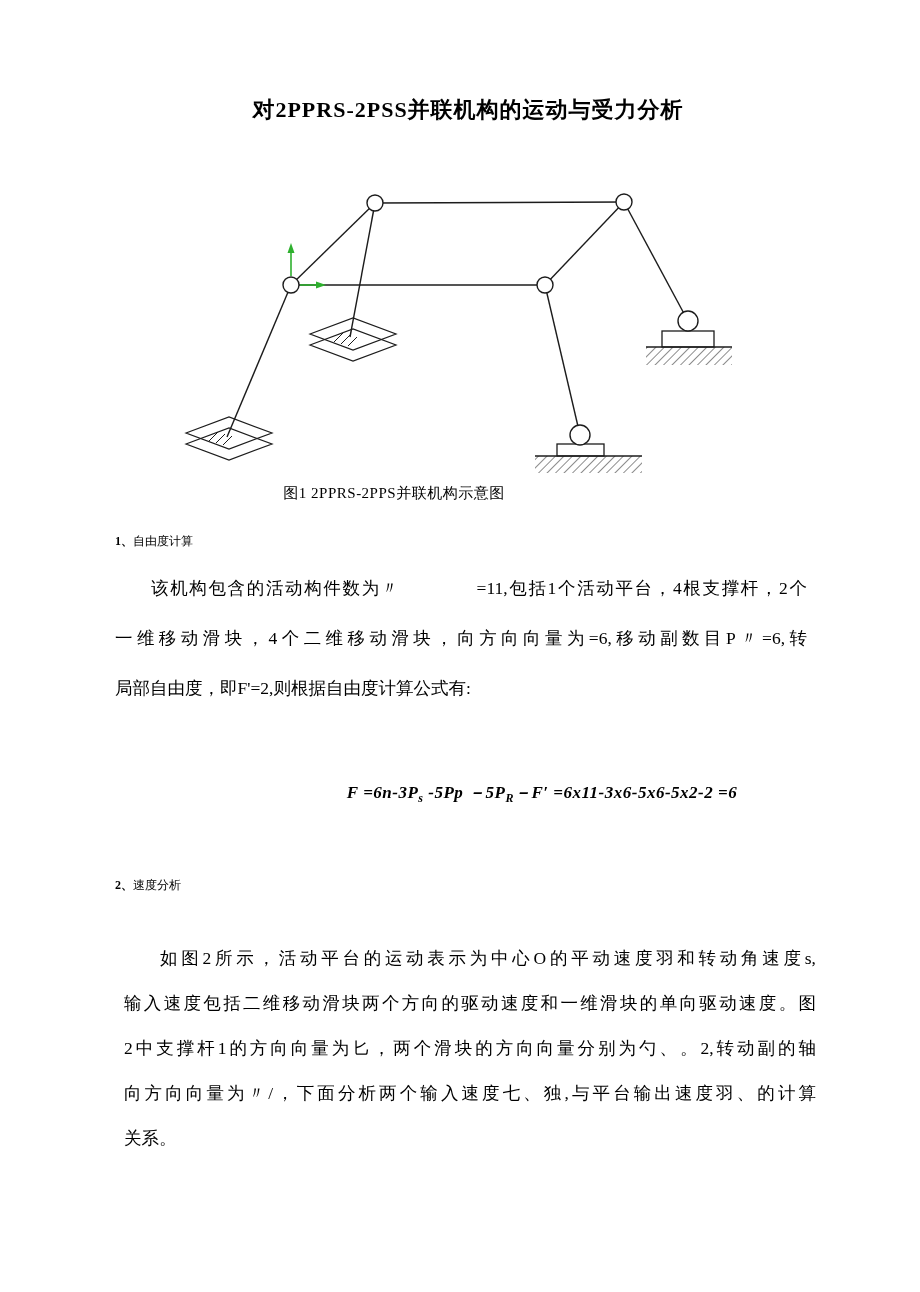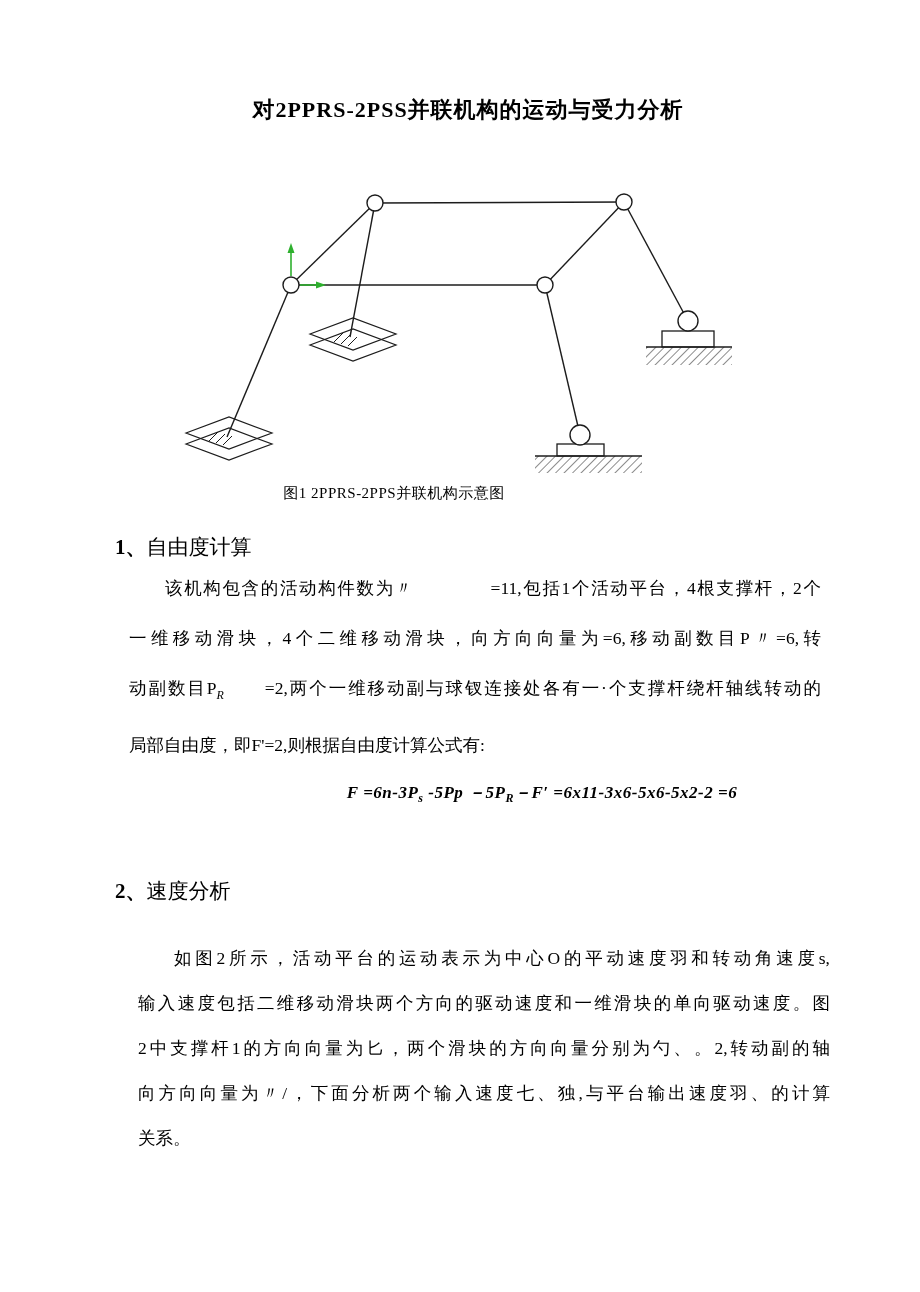--- a/index.html
+++ b/index.html
@@ -14,25 +14,25 @@
   .title{
     position:absolute;top:95px;left:0;width:920px;
     margin:0;text-align:center;
     font-size:22px;font-weight:bold;letter-spacing:1px;padding-left:8px;
   }
   .diagram{position:absolute;left:180px;top:186px;width:560px;height:300px;}
   .caption{
     position:absolute;top:484px;left:194px;width:400px;
     text-align:center;font-size:15px;letter-spacing:0.5px;
   }
-  .h2{position:absolute;left:115px;font-size:21px;}
+  .h2{position:absolute;left:115px;font-size:12px;}
   .s1{top:533px;}
   .s2{top:877px;}
   .hnum{font-weight:bold;}
-  .para{position:absolute;left:129px;width:692px;font-size:17.5px;}
+  .para{position:absolute;left:115px;width:692px;font-size:17.5px;}
   .p1{top:563px;line-height:50px;}
   .p2{top:936px;line-height:45px;margin-left:9px;}
   .indent{text-indent:36px;}
   .just{text-align:justify;text-align-last:justify;}
   .pline{min-height:1em;}
   .formula{
     position:absolute;top:781px;left:302px;width:480px;
     text-align:center;font-size:17px;font-style:italic;letter-spacing:0.5px;font-weight:bold;
   }
   .subv{font-size:12px;font-style:italic;}
@@ -117,21 +117,20 @@
 
   <div class="caption">图1 2PPRS-2PPS并联机构示意图</div>
 
   <div class="h2 s1">
     <span class="hnum">1、</span><span>自由度计算</span>
   </div>
 
   <div class="para p1">
     <div class="pline indent just">该机构包含的活动构件数为〃　　　　=11,包括1个活动平台，4根支撑杆，2个</div>
     <div class="pline just">一维移动滑块，4个二维移动滑块，向方向向量为=6,移动副数目P〃=6,转</div>
-    <div class="pline just"><span>动副数目P</span><sub class="subv">R</sub><span>　　=2,两个一维移动副与球钗连接处各有一·个支撑杆绕杆轴线转动的</span></div>
     <div class="pline">局部自由度，即F'=2,则根据自由度计算公式有:</div>
   </div>
 
   <div class="formula"><span>F =6n-3P</span><sub class="subv">s</sub><span> -5Pp </span><span>－5P</span><sub class="subv">R</sub><span>－F′ =6x11-3x6-5x6-5x2-2 =6</span></div>
 
 
   <div class="h2 s2">
     <span class="hnum">2、</span><span>速度分析</span>
   </div>
 

